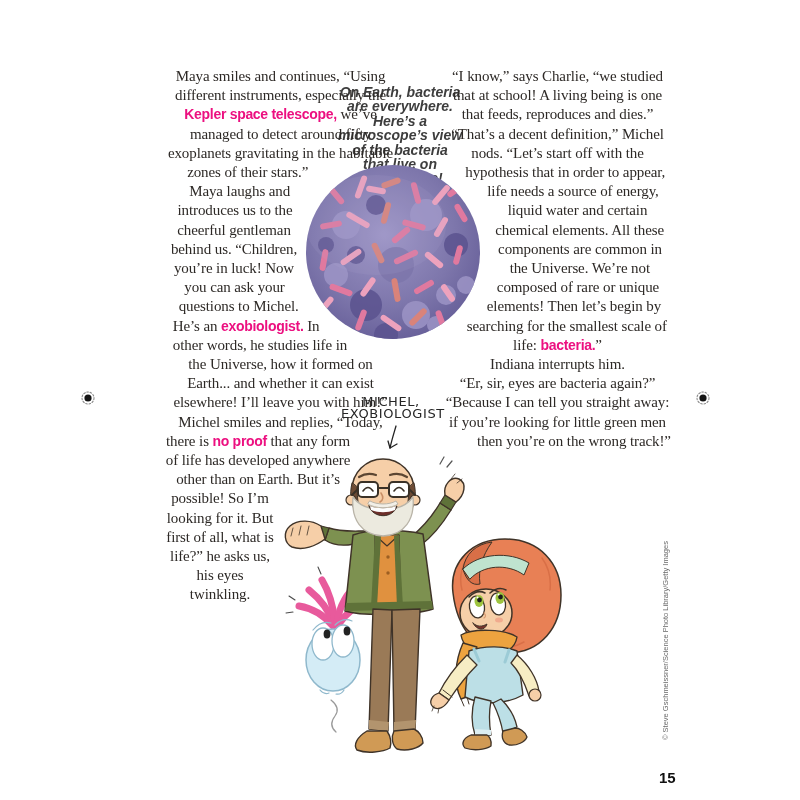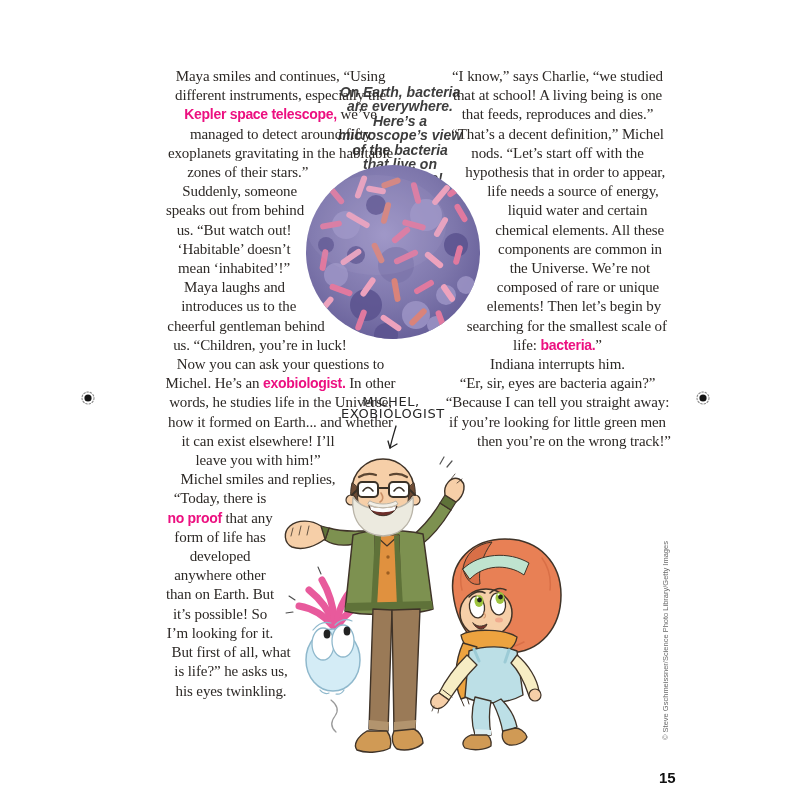--- a/index.html
+++ b/index.html
@@ -141,21 +141,20 @@
   </div>
 
   <div id="left-col" class="col">
       <span class="sp fr l-a"></span>
       <span class="sp fr l-b"></span>
       <span class="sp fr l-c"></span>
       <span class="sp fr l-d"></span>
       <span class="sp fr l-e"></span>
       <span class="sp fr l-f"></span>
       <div class="para"><span>Maya smiles and continues, “Using different instruments, especially the </span><span class="hl">Kepler space telescope,</span><span> we’ve managed to detect around fifty exoplanets gravitating in the habitable zones of their stars.”</span></div>
-      <div class="para"><span>Suddenly, someone speaks out from behind us. “But watch out! ‘Habitable’ doesn’t mean ‘inhabited’!”</span></div>
       <div class="para"><span>Maya laughs and introduces us to the cheerful gentleman behind us. “Children, you’re in luck! Now you can ask your questions to Michel. He’s an </span><span class="hl">exobiologist.</span><span> In other words, he studies life in the Universe, how it formed on Earth... and whether it can exist elsewhere! I’ll leave you with him!”</span></div>
       <div class="para"><span>Michel smiles and replies, “Today, there is </span><span class="hl">no proof</span><span> that any form of life has developed anywhere other than on Earth. But it’s possible! So I’m looking for it. But first of all, what is life?” he asks us, his eyes twinkling.</span></div>
     </div>
 
   <div id="right-col" class="col">
       <span class="sp fl r-a"></span>
       <span class="sp fl r-b"></span>
       <span class="sp fl r-c"></span>
       <span class="sp fl r-d"></span>
       <span class="sp fl r-e"></span>

